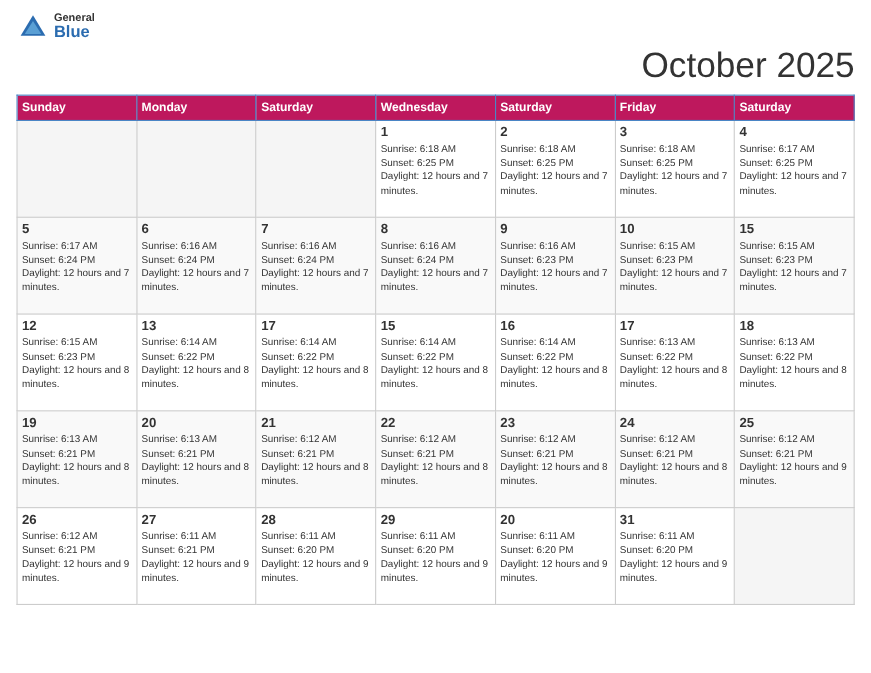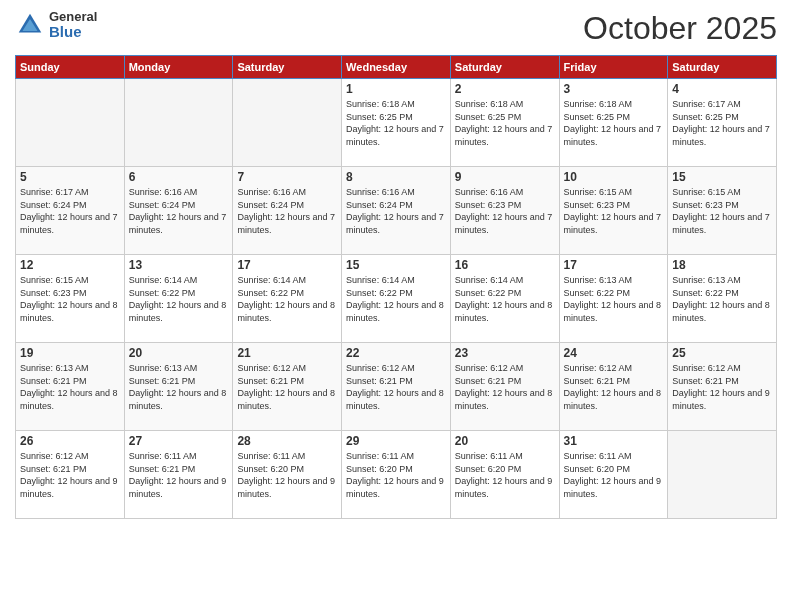--- a/index.html
+++ b/index.html
@@ -26,53 +26,54 @@
       display: flex;
       align-items: center;
       gap: 4px;
     }
     .logo-text {
       display: flex;
       flex-direction: column;
       line-height: 1.1;
     }
     .logo-general {
-      font-size: 13px;
+      font-size: 10px;
       font-weight: bold;
       color: #333;
       text-align: center;
     }
     .logo-blue {
       font-size: 15px;
       font-weight: bold;
       color: #2b6cb0;
     }
     .logo-icon {
       width: 30px;
       height: 30px;
     }
     .title-block {
       text-align: right;
     }
     .month-title {
       font-size: 32px;
       color: #333;
       font-weight: normal;
+      margin-top: 31px;
     }
     .location {
       font-size: 14px;
       color: #555;
     }
     .calendar {
       width: 100%;
       border-collapse: collapse;
       table-layout: fixed;
     }
     .calendar th {
-      background: #b91c1c;
+      background: #be185d;
       color: #fff;
       font-size: 11px;
       font-weight: bold;
       padding: 5px 4px;
       border: 1px solid #4a85c5;
       text-align: left;
     }
     .calendar td {
       border: 1px solid #ccc;
       vertical-align: top;

